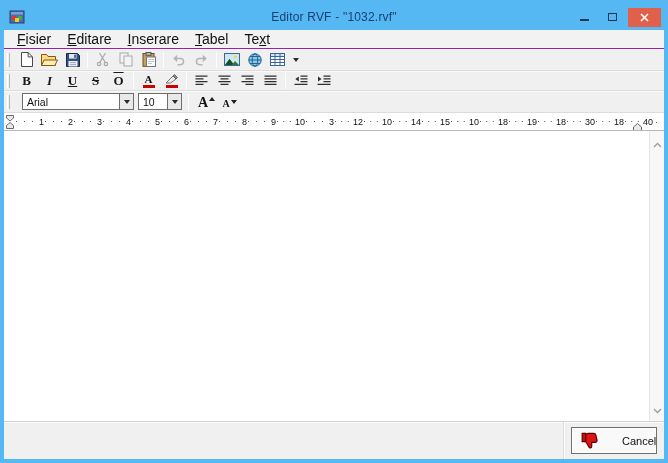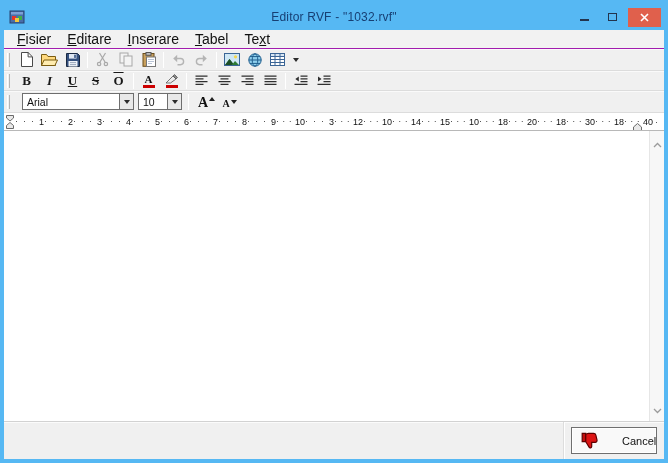--- a/index.html
+++ b/index.html
@@ -476,21 +476,21 @@
         <span class="rcell" data-name="ruler-unit">
           <span class="d">·</span>
           <span class="d">·</span>
           <span class="d">·</span>
           <span>18</span>
         </span>
         <span class="rcell" data-name="ruler-unit">
           <span class="d">·</span>
           <span class="d">·</span>
           <span class="d">·</span>
-          <span>20</span>
+          <span>19</span>
         </span>
         <span class="rcell" data-name="ruler-unit">
           <span class="d">·</span>
           <span class="d">·</span>
           <span class="d">·</span>
           <span>18</span>
         </span>
         <span class="rcell" data-name="ruler-unit">
           <span class="d">·</span>
           <span class="d">·</span>

